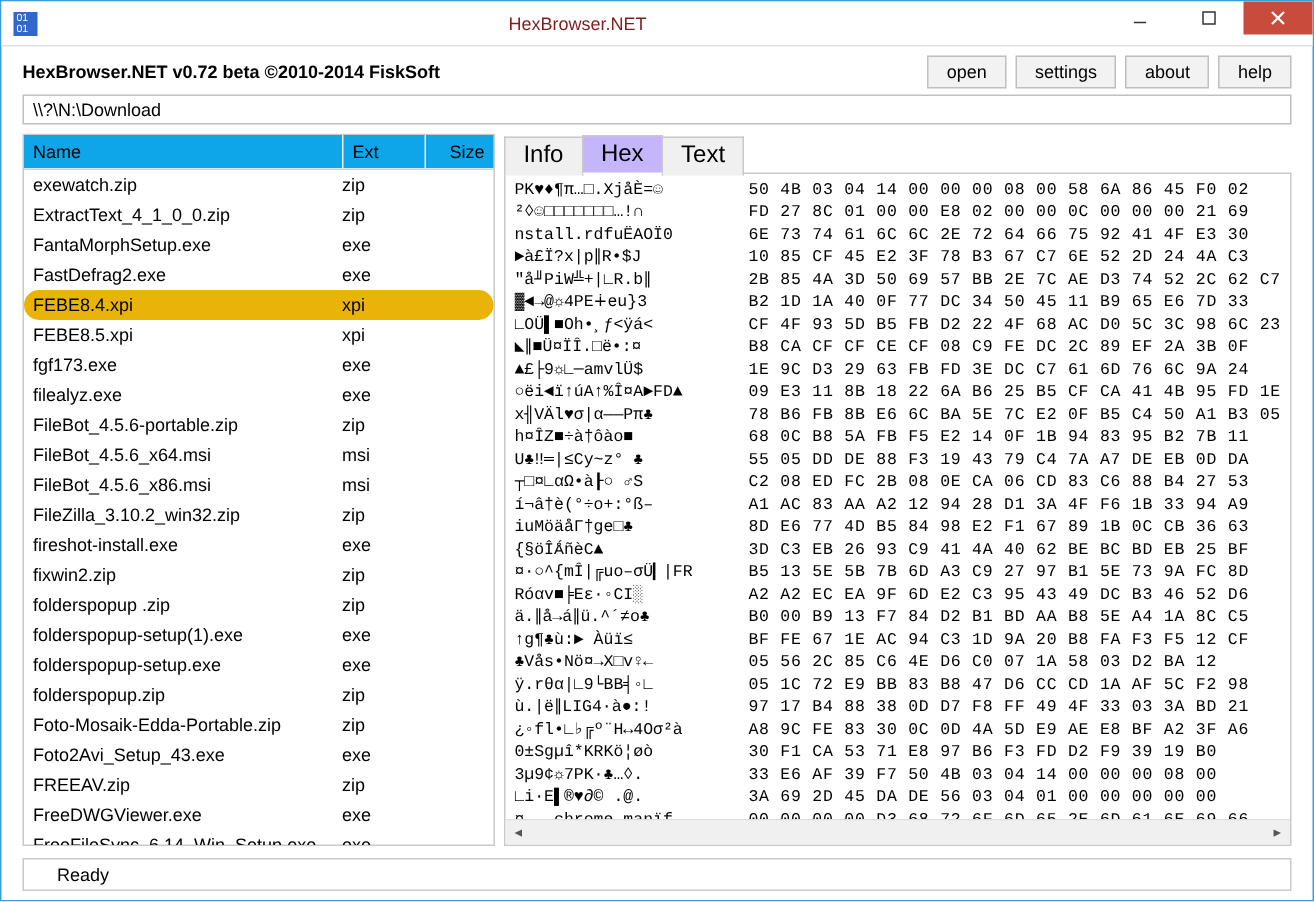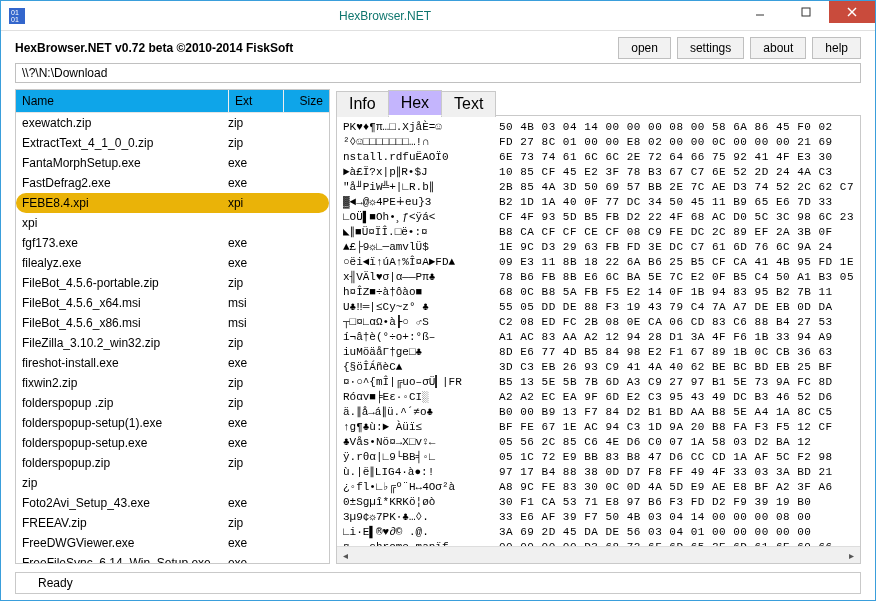--- a/index.html
+++ b/index.html
@@ -2,21 +2,21 @@
 <html><head>
 <meta charset="utf-8">
 <style>
   * { box-sizing: border-box; }
   html, body { margin:0; padding:0; height:100%; font-family: "Segoe UI", Tahoma, sans-serif; font-size:12px; }
   .window { width:876px; height:601px; background:#fff; border:1px solid #3a9edb; display:flex; flex-direction:column; position:relative; }
   .titlebar { height:30px; background:#fff; display:flex; align-items:center; border-bottom:1px solid #e0e0e0; }
   .titlebar .icon { width:16px; height:16px; margin:0 8px; background:#3366cc; display:inline-block; position:relative; }
   .titlebar .icon::before { content:"01"; color:#fff; font-size:7px; position:absolute; top:1px; left:2px; }
   .titlebar .icon::after { content:"01"; color:#fff; font-size:7px; position:absolute; bottom:1px; left:2px; }
-  .titlebar .title { flex:1; text-align:center; font-size:12px; color:#0f766e; }
+  .titlebar .title { flex:1; text-align:center; font-size:12px; color:#7f1d1d; }
   .winbtns { display:flex; height:100%; }
   .winbtn { width:46px; height:22px; display:flex; align-items:center; justify-content:center; color:#333; }
   .winbtn.close { background:#c94b3c; color:#fff; width:46px; height:22px; }
   .winbtn svg { display:block; }
   .toolbar { display:flex; align-items:center; padding:6px 14px 4px 14px; }
   .apptitle { font-size:12px; font-weight:bold; color:#000; flex:1; }
   .tbtn { background:#f2f2f2; border:1px solid #bfbfbf; padding:3px 12px; margin-left:6px; font-size:12px; cursor:pointer; }
   .pathrow { padding:0 14px 6px 14px; }
   .pathbox { border:1px solid #c0c0c0; background:#fff; padding:2px 6px; font-size:12px; width:100%; }
   .mainarea { flex:1; display:flex; padding:0 14px 6px 14px; gap:6px; overflow:hidden; }
@@ -118,20 +118,21 @@
             <div class="c-name">FastDefrag2.exe</div>
             <div class="c-ext">exe</div>
             <div class="c-size"></div>
           </div>
           <div class="filerow selected">
             <div class="c-name">FEBE8.4.xpi</div>
             <div class="c-ext">xpi</div>
             <div class="c-size"></div>
           </div>
           <div class="filerow">
+            <div class="c-name">FEBE8.5.xpi</div>
             <div class="c-ext">xpi</div>
             <div class="c-size"></div>
           </div>
           <div class="filerow">
             <div class="c-name">fgf173.exe</div>
             <div class="c-ext">exe</div>
             <div class="c-size"></div>
           </div>
           <div class="filerow">
             <div class="c-name">filealyz.exe</div>
@@ -182,20 +183,21 @@
             <div class="c-name">folderspopup-setup.exe</div>
             <div class="c-ext">exe</div>
             <div class="c-size"></div>
           </div>
           <div class="filerow">
             <div class="c-name">folderspopup.zip</div>
             <div class="c-ext">zip</div>
             <div class="c-size"></div>
           </div>
           <div class="filerow">
+            <div class="c-name">Foto-Mosaik-Edda-Portable.zip</div>
             <div class="c-ext">zip</div>
             <div class="c-size"></div>
           </div>
           <div class="filerow">
             <div class="c-name">Foto2Avi_Setup_43.exe</div>
             <div class="c-ext">exe</div>
             <div class="c-size"></div>
           </div>
           <div class="filerow">
             <div class="c-name">FREEAV.zip</div>

